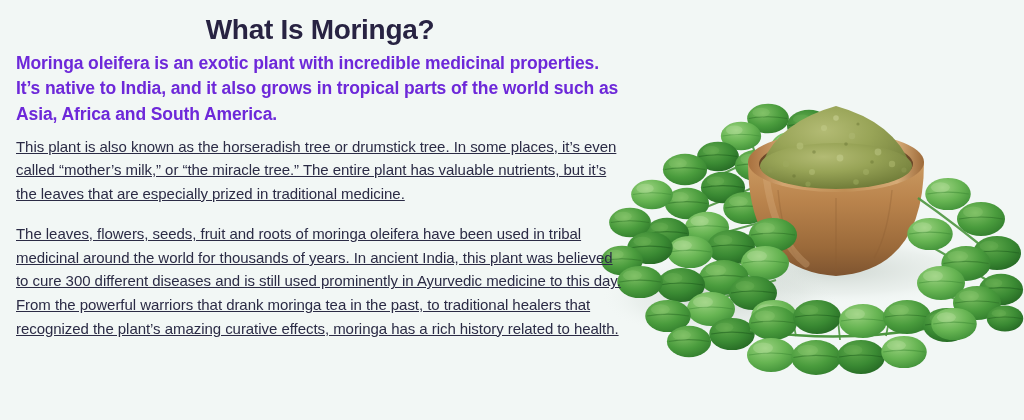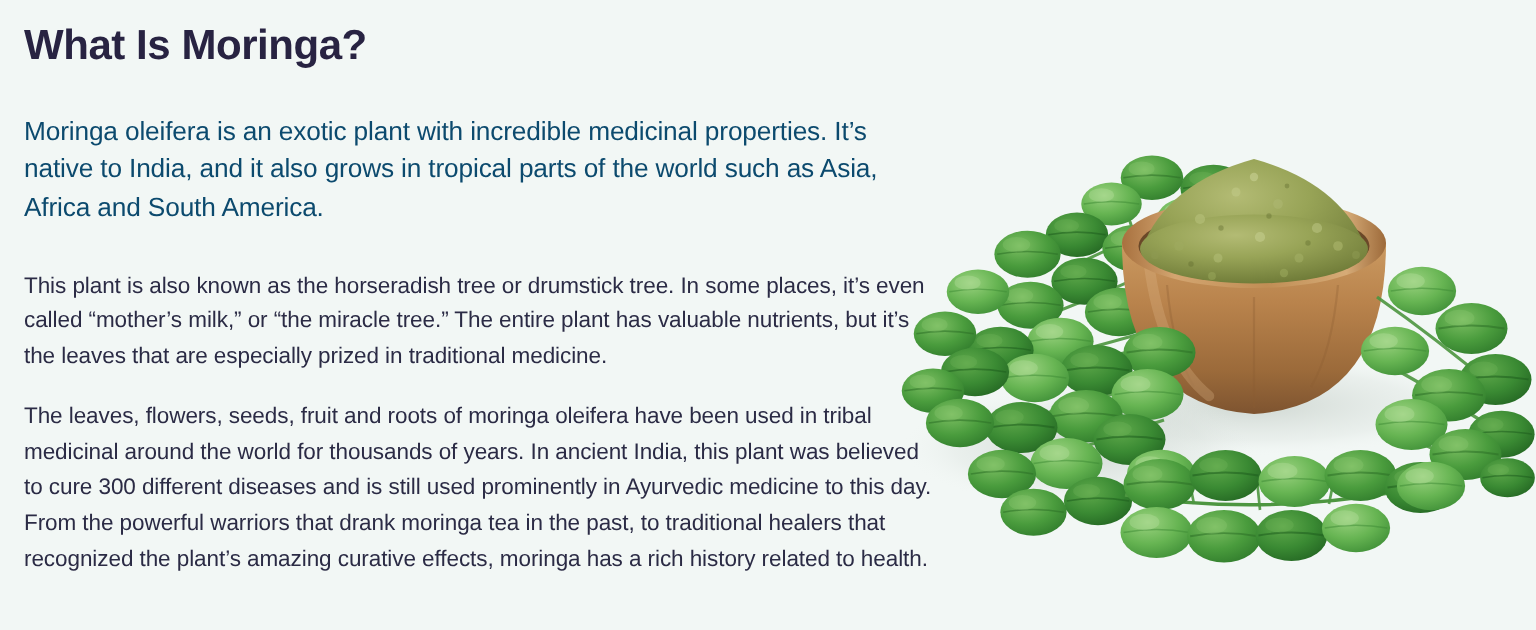--- a/index.html
+++ b/index.html
@@ -29,38 +29,40 @@
     width:608px;
     z-index:3;
   }
 
   .page-title {
     font-size:28px;
     font-weight:bold;
     color:#282342;
     letter-spacing:-0.3px;
     line-height:1.15;
-    margin-bottom:29px;
+    margin-bottom:5px;
+    text-align:center;
   }
 
   .lede {
     font-size:17.5px;
-    font-weight:normal;
-    color:#0c4a6e;
+    font-weight:bold;
+    color:#6d28d9;
     line-height:1.44;
     letter-spacing:-0.1px;
-    margin-bottom:28px;
+    margin-bottom:8px;
   }
 
   .body-par {
     font-size:15px;
     color:#2b2b45;
     line-height:1.57;
     margin-bottom:13px;
     letter-spacing:-0.05px;
+    text-decoration:underline;
   }
   .body-par:last-child { margin-bottom:0;margin-top:17px; }
 
   
   .photo {
     position:absolute;
     right:0;
     top:58px;
     width:424px;
     height:362px;

